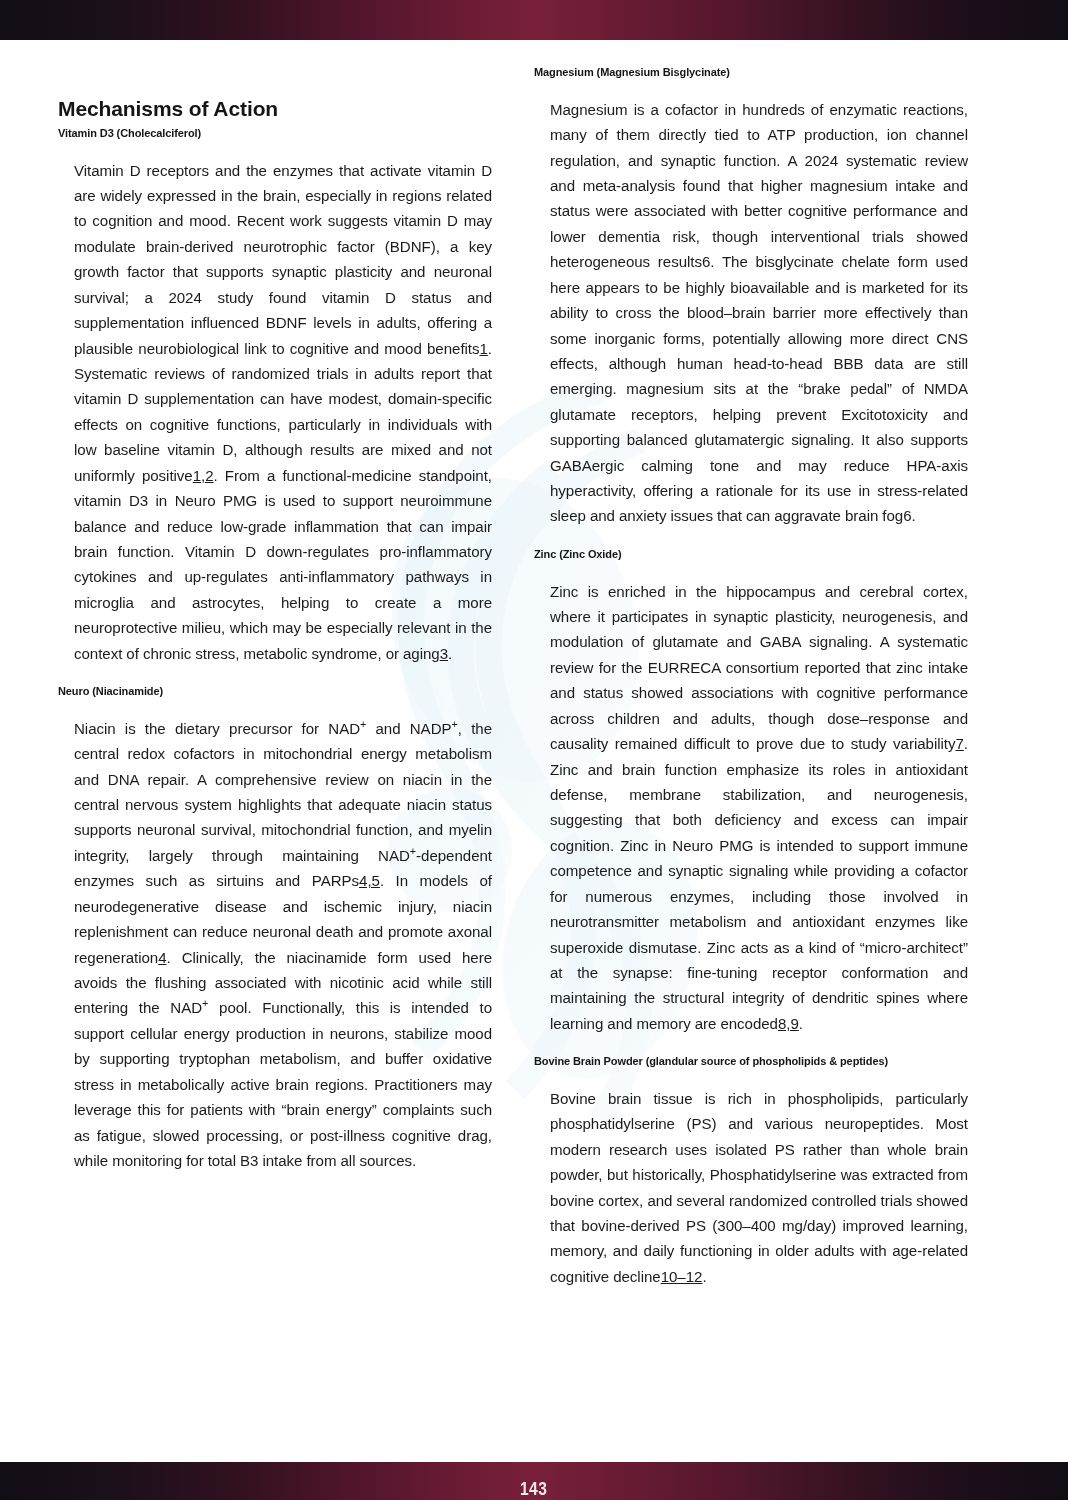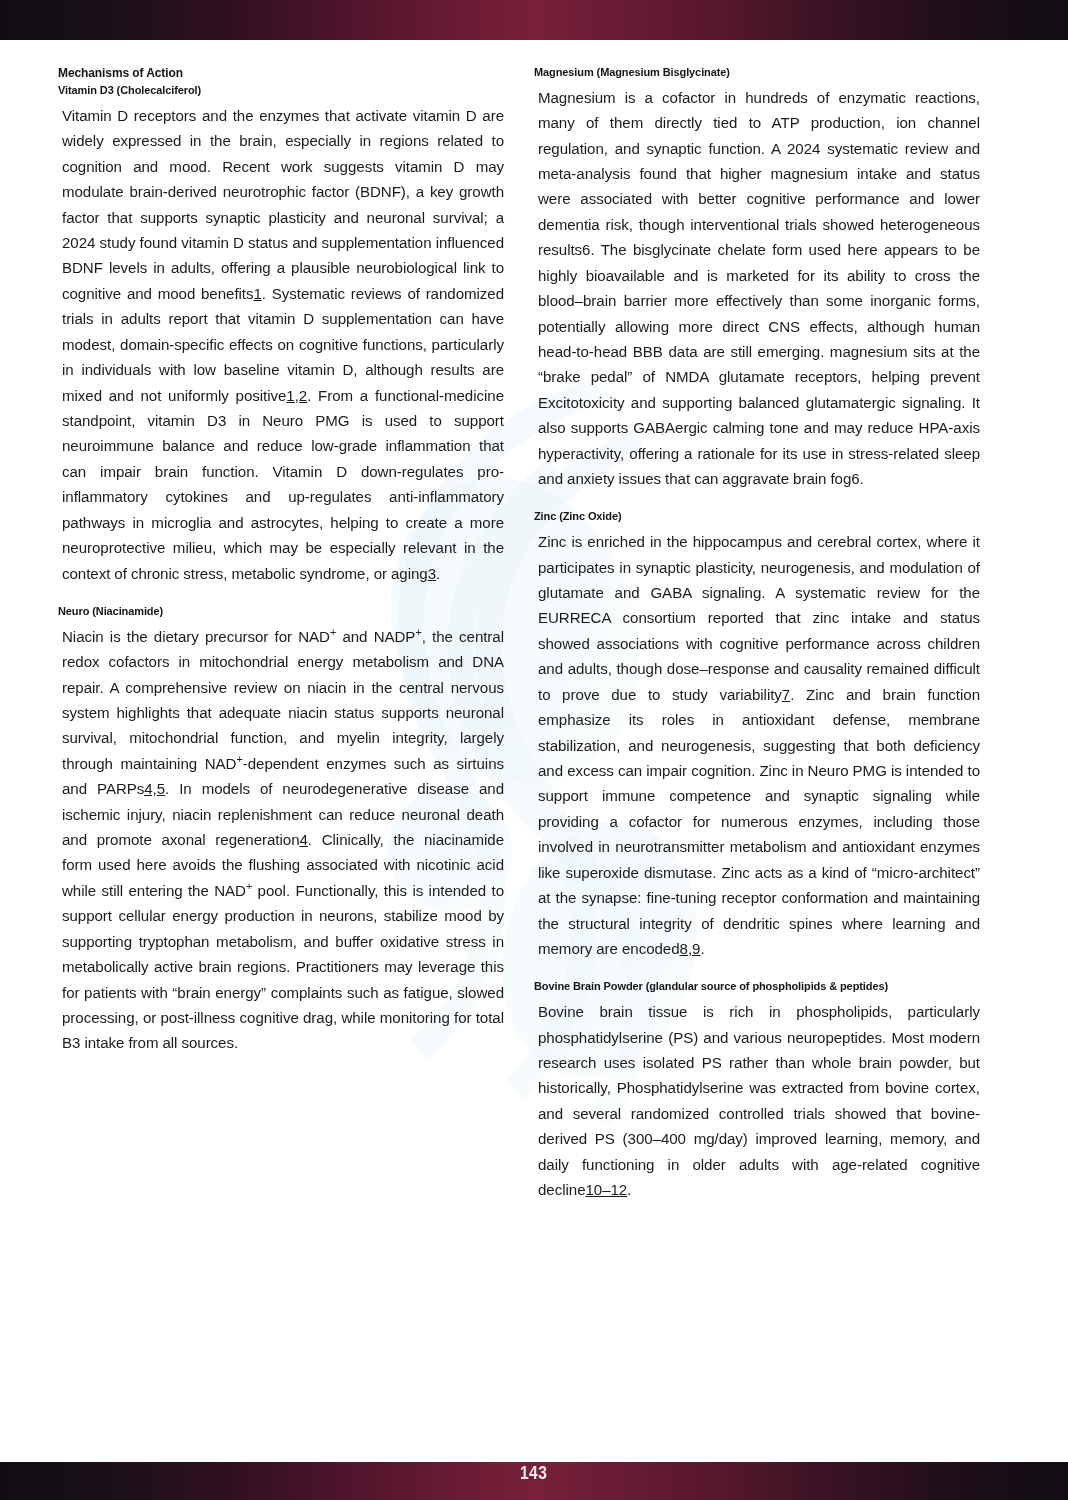--- a/index.html
+++ b/index.html
@@ -34,21 +34,21 @@
         #361222 79%,
         #1d0e1a 90%,
         #120d15 100%);
     z-index: 5;
   }
   .bar-top { top: 0; height: 40px; }
   .bar-bottom {
     top: 1462px;
     height: 38px;
     display: flex;
-    align-items: flex-start;
+    align-items: flex-end;
     justify-content: center;
   }
   .page-number {
     color: #f2e9ec;
     font-family: "Liberation Sans Narrow", "Liberation Sans", sans-serif;
     font-size: 19px;
     font-weight: 600;
     letter-spacing: 0.5px;
     transform: scaleX(0.82);
   }
@@ -91,26 +91,26 @@
   h3.sub-title {
     margin: 0;
     font-family: "Liberation Sans Narrow", "Liberation Sans", sans-serif;
     font-weight: bold;
     font-size: 11px;
     line-height: 1.52;
     color: #151515;
     letter-spacing: -0.1px;
     transform-origin: left top;
   }
-  h2.sec-title { font-size: 12px; }
+  h2.sec-title { font-size: 21px; margin-top: 29px; }
 
   h3.sub-title.spaced { margin-top: 21px; }
 
   p.body {
-    margin: 4px;
+    margin: 16px;
     font-size: 15.1px;
     line-height: 1.685;
     color: #1b1b1b;
     text-align: justify;
     text-justify: inter-word;
     letter-spacing: -0.05px;
     word-spacing: -0.1px;
   }
   p.body + h3.sub-title { margin-top: 17px; }
 

